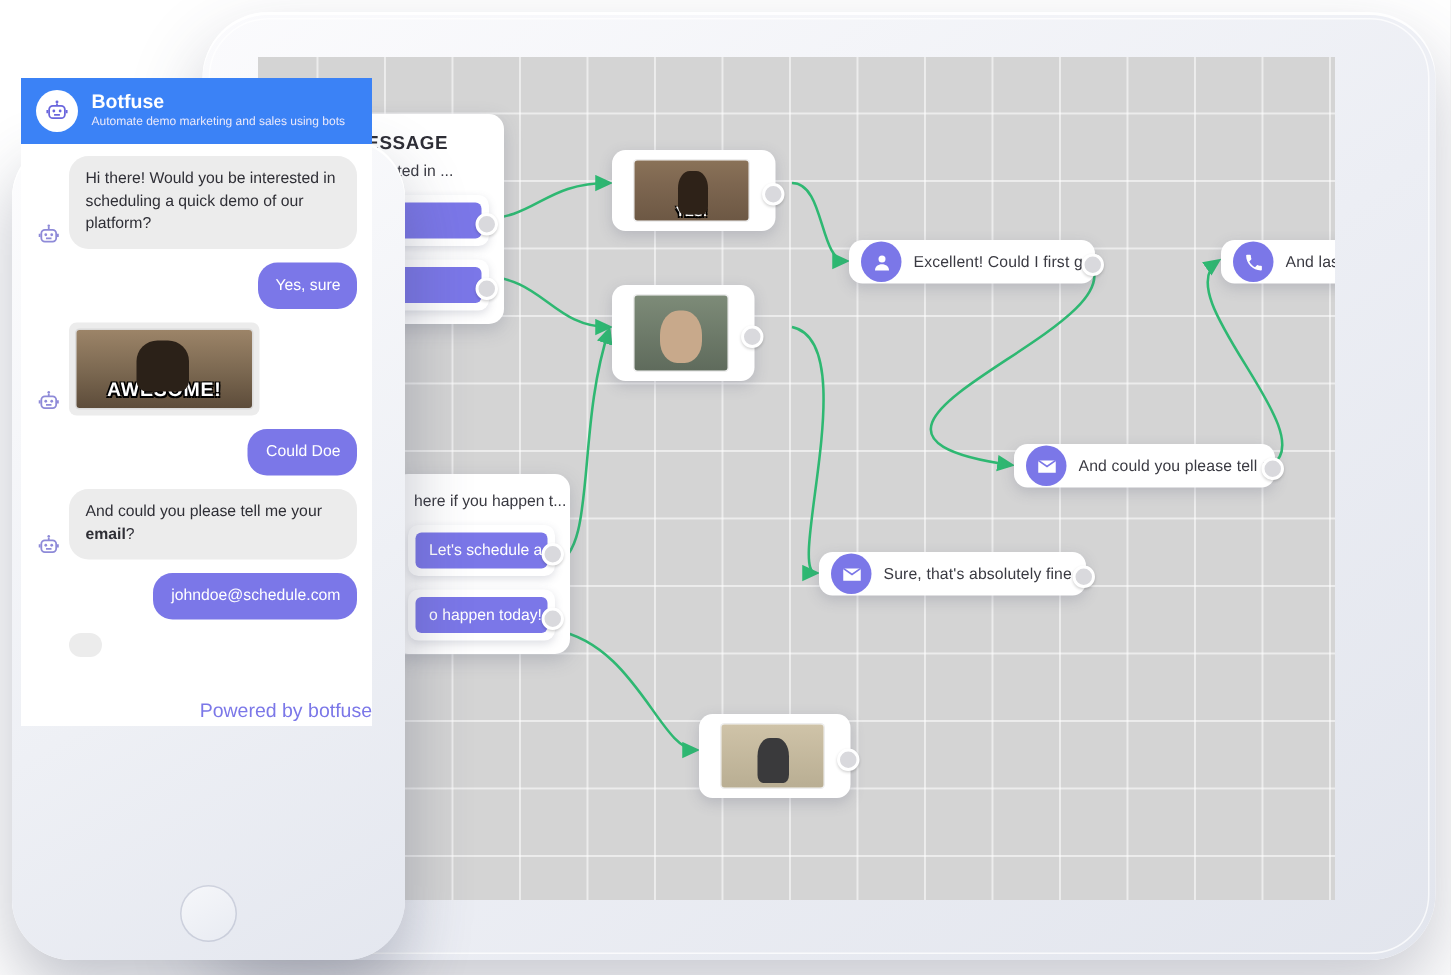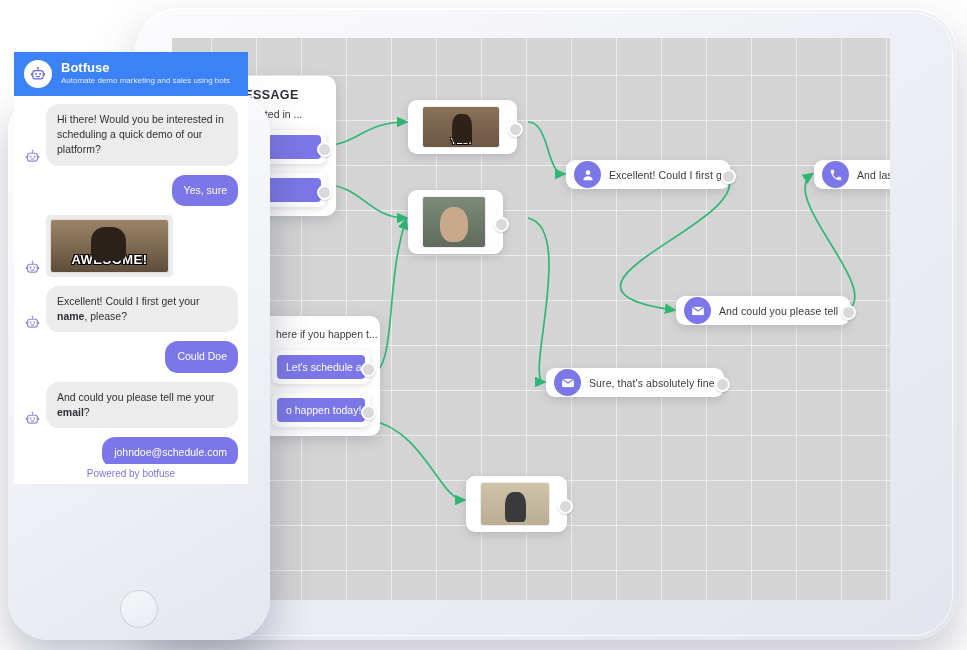--- a/index.html
+++ b/index.html
@@ -83,21 +83,21 @@
   .row.bot{justify-content:flex-start;}
   .row.user{justify-content:flex-end;}
   .mini-bot{width:17px;height:17px;flex:0 0 auto;margin-right:5px;margin-bottom:1px;}
   .mini-bot svg{width:17px;height:17px;}
   .bub{max-width:180px;border-radius:13px;padding:8px 11px;font-size:10.5px;line-height:1.45;}
   .bub.bot{background:#ececec;color:#2f2f36;}
   .bub.user{background:#7b77e8;color:#fff;padding-left:12px;}
   .bub b{font-weight:bold;}
   .gifbub{background:#ececec;border-radius:5px;padding:5px;}
   .powered{position:absolute;left:0;right:0;bottom:0;height:20px;background:#fff;
-        text-align:center;font-size:10px;color:#7b77e8;line-height:20px;}
+        text-align:right;font-size:13px;color:#7b77e8;line-height:20px;}
 
   
   .meme-store{background:
       linear-gradient(to bottom,#8a7258 0%,#7d6650 40%,#6d5844 100%);}
   .meme-store:after{content:"";position:absolute;left:38%;top:18%;width:26%;height:72%;
       border-radius:40% 40% 20% 20%;background:#2e2218;}
   .meme-baby{background:linear-gradient(to bottom,#7d8b78 0%,#5f6b5c 100%);}
   .meme-baby:after{content:"";position:absolute;left:28%;top:20%;width:44%;height:70%;
       border-radius:46% 46% 42% 42%;background:#c8a98b;}
   .meme-man{background:linear-gradient(to bottom,#cfc3a8 0%,#b9ae93 100%);}
@@ -312,51 +312,37 @@
               <path d="M3.4 11v3M20.6 11v3"></path>
           </svg>
         </span>
         <span class="gifbub">
           <span class="thumb meme-awesome" style="display:block;width:117px;height:52px;">
             <span class="cap" style="font-size:13px;letter-spacing:.5px;bottom:5px;">AWESOME!</span>
           </span>
         </span>
       </div>
 
+
+      <div class="row user">
+        <span class="bub user">Could Doe</span>
+      </div>
+
       <div class="row bot">
         <span class="mini-bot">
           <svg viewBox="0 0 24 24" fill="none" stroke="#8e8ad8" stroke-width="1.7">
             <circle cx="12" cy="3.6" r="1.2" fill="#8e8ad8" stroke="none"></circle>
               <path d="M12 4.8v2.4"></path>
             <rect x="5" y="7.4" width="14" height="11" rx="3.4"></rect>
             <circle cx="9.2" cy="12" r="1.3" fill="#8e8ad8" stroke="none"></circle>
             <circle cx="14.8" cy="12" r="1.3" fill="#8e8ad8" stroke="none"></circle>
             <path d="M9.4 15.5h5.2"></path>
               <path d="M3.4 11v3M20.6 11v3"></path>
           </svg>
         </span>
-        <span class="bub bot"><span>Excellent! Could I first get your </span><b>name</b><span>, please?</span></span>
-      </div>
-
-      <div class="row user">
-        <span class="bub user">Could Doe</span>
-      </div>
-
-      <div class="row bot">
-        <span class="mini-bot">
-          <svg viewBox="0 0 24 24" fill="none" stroke="#8e8ad8" stroke-width="1.7">
-            <circle cx="12" cy="3.6" r="1.2" fill="#8e8ad8" stroke="none"></circle>
-              <path d="M12 4.8v2.4"></path>
-            <rect x="5" y="7.4" width="14" height="11" rx="3.4"></rect>
-            <circle cx="9.2" cy="12" r="1.3" fill="#8e8ad8" stroke="none"></circle>
-            <circle cx="14.8" cy="12" r="1.3" fill="#8e8ad8" stroke="none"></circle>
-            <path d="M9.4 15.5h5.2"></path>
-              <path d="M3.4 11v3M20.6 11v3"></path>
-          </svg>
-        </span>
         <span class="bub bot"><span>And could you please tell me your </span><b>email</b><span>?</span></span>
       </div>
 
       <div class="row user">
         <span class="bub user">johndoe@schedule.com</span>
       </div>
 
       <div class="row bot" style="margin-left:22px;">
         <span class="bub bot" style="max-width:196px;"></span>
       </div>

